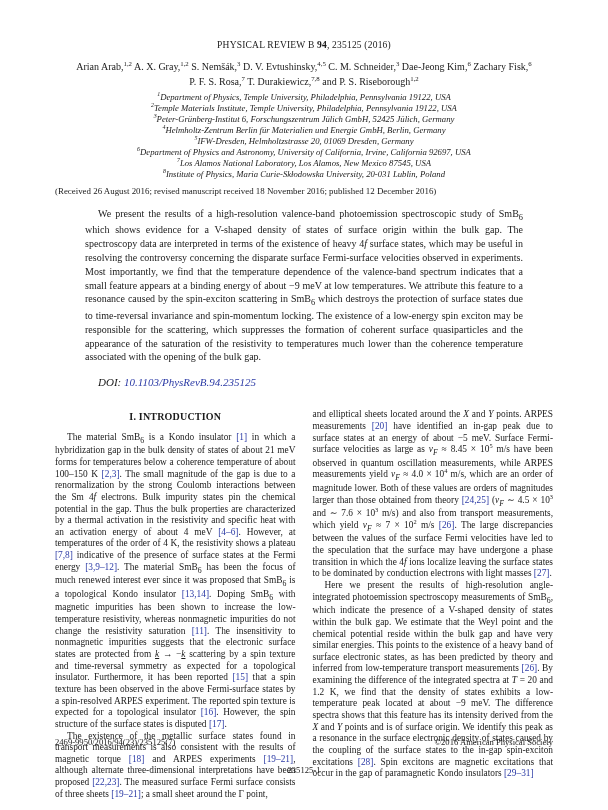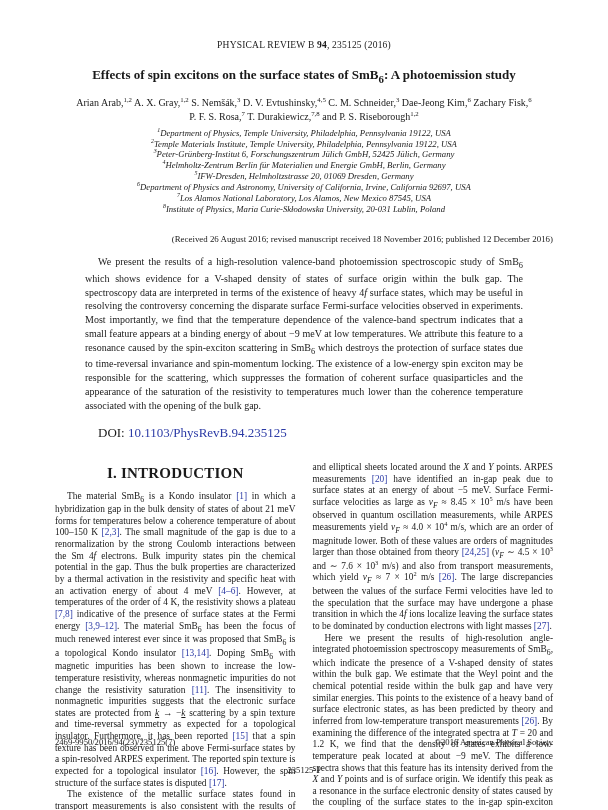--- a/index.html
+++ b/index.html
@@ -35,53 +35,54 @@
   .authors-first{margin-top:10px;}
   sup{font-size:68%;line-height:0;}
   .affils{margin-top:3px;}
   .affil{
     text-align:center;
     font-style:italic;
     font-size:8.7px;
     line-height:1.26;
   }
   .received{
-    text-align:right;
+    text-align:left;
     font-size:8.9px;
-    margin-top:19px;
+    margin-top:6px;
   }
   .abstract{
     margin:11px 30px 0 30px;
     font-size:10px;
     line-height:1.385;
     text-align:justify;
     text-indent:13px;
   }
   .doi{
     margin:12px 30px 0 30px;
-    font-size:13px;
+    font-size:11px;
     text-indent:13px;
+    font-style:italic;
   }
   .link{color:#2b3aa5;text-decoration:none;cursor:pointer;}
   .cite{color:#2b3aa5;cursor:pointer;}
   .cols{
     display:flex;
     gap:17px;
     margin-top:21px;
   }
   .col{
     flex:1 1 0;
     font-size:9.35px;
     line-height:1.247;
     text-align:justify;
   }
   .sec-head{
     text-align:center;
     font-weight:bold;
-    font-size:15px;
+    font-size:10px;
     margin:2px 0 8px 0;
     letter-spacing:.2px;
   }
   .col p{margin:0;}
   .col p.indent{text-indent:12px;}
   .footer{
     position:absolute;
     left:55px;right:55px;bottom:35px;
     font-size:8.6px;
     display:flex;
@@ -90,21 +91,20 @@
   .footer .f-center{flex:1;text-align:center;margin-top:28px;}
   .footer .f-right{flex:1;text-align:right;}
 </style>
 </head>
 <body>
 
 <div class="page">
 
   <div class="journal-line"><span>PHYSICAL REVIEW B</span> <b>94</b><span>, 235125 (2016)</span></div>
 
-  <h1 class="title">Effects of spin excitons on the surface states of SmB<sub>6</sub>: A photoemission study</h1>
 
   <div class="authors authors-first" id="authors-line-1"><span>Arian Arab,<sup>1,2</sup></span> <span>A. X. Gray,<sup>1,2</sup></span> <span>S. Nemšák,<sup>3</sup></span> <span>D. V. Evtushinsky,<sup>4,5</sup></span> <span>C. M. Schneider,<sup>3</sup></span> <span>Dae-Jeong Kim,<sup>6</sup></span> <span>Zachary Fisk,<sup>6</sup></span></div>
   <div class="authors" id="authors-line-2"><span>P. F. S. Rosa,<sup>7</sup></span> <span>T. Durakiewicz,<sup>7,8</sup></span> <span>and P. S. Riseborough<sup>1,2</sup></span></div>
 
   <div class="affils" id="affiliations">
       <div class="affil"><sup>1</sup>Department of Physics, Temple University, Philadelphia, Pennsylvania 19122, USA</div>
       <div class="affil"><sup>2</sup>Temple Materials Institute, Temple University, Philadelphia, Pennsylvania 19122, USA</div>
       <div class="affil"><sup>3</sup>Peter-Grünberg-Institut 6, Forschungszentrum Jülich GmbH, 52425 Jülich, Germany</div>
       <div class="affil"><sup>4</sup>Helmholtz-Zentrum Berlin für Materialien und Energie GmbH, Berlin, Germany</div>
       <div class="affil"><sup>5</sup>IFW-Dresden, Helmholtzstrasse 20, 01069 Dresden, Germany</div>

